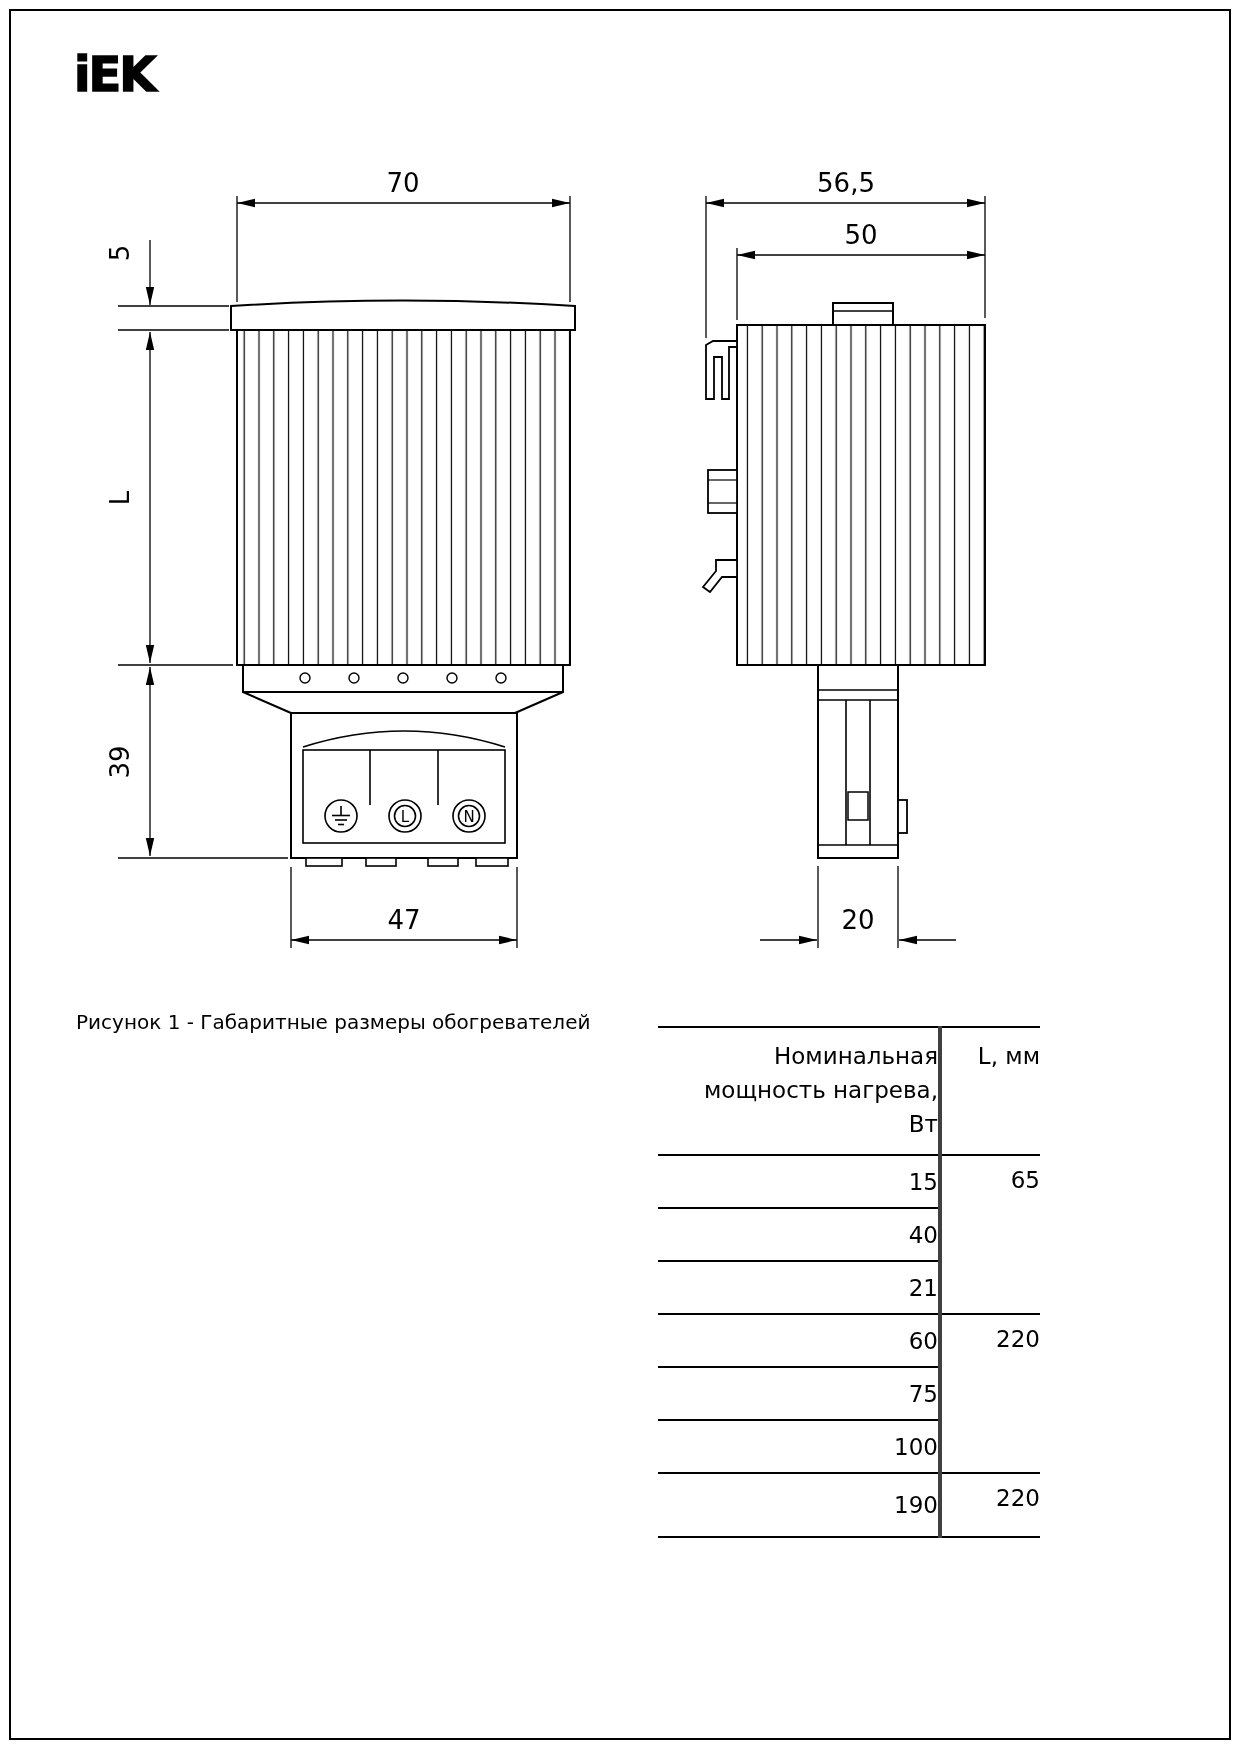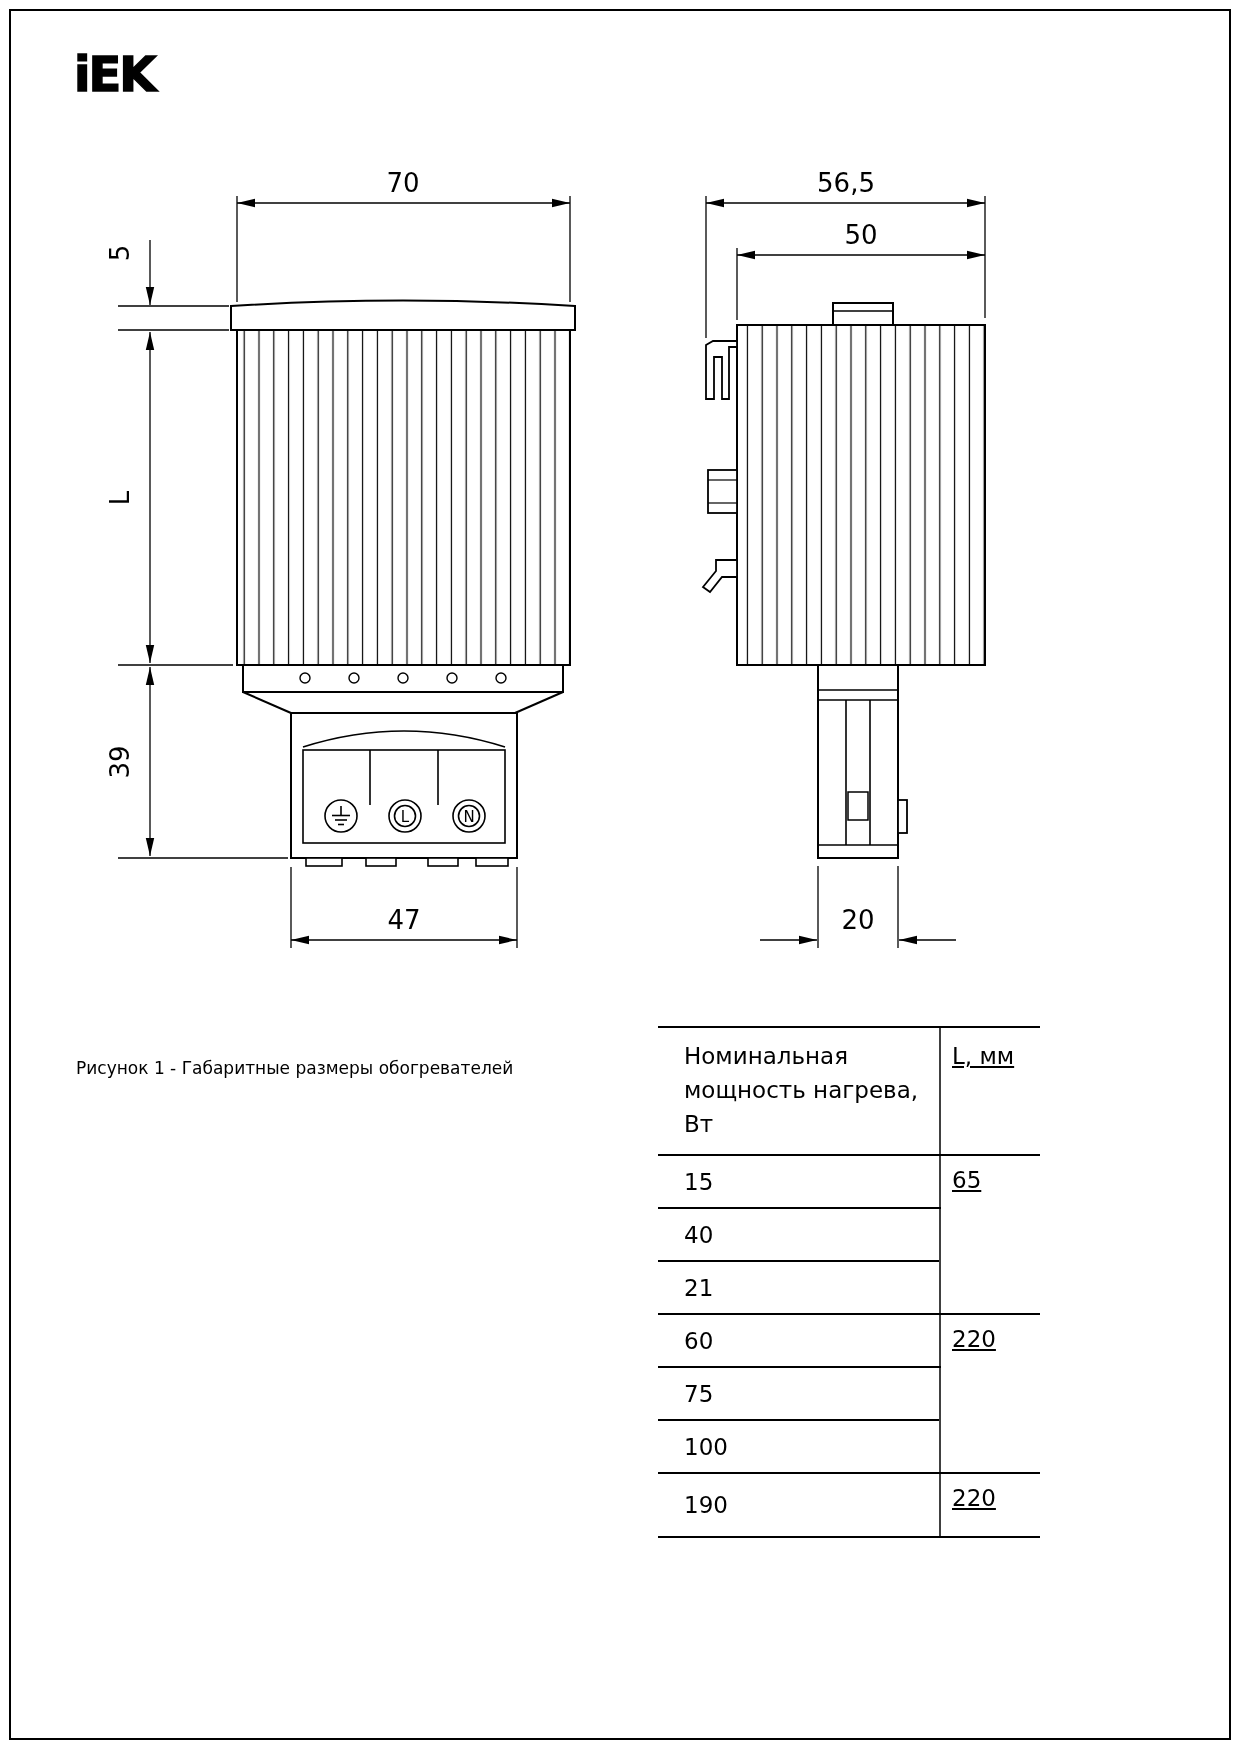--- a/index.html
+++ b/index.html
@@ -3,28 +3,28 @@
 <meta charset="utf-8">
 <style>
   html,body{margin:0;padding:0;}
   body{background:#fff;width:1244px;height:1753px;position:relative;
        font-family:"DejaVu Sans","Liberation Sans",sans-serif;color:#000;overflow:hidden;}
   .frame{position:absolute;left:9px;top:9px;width:1222px;height:1731px;
          border:2px solid #000;box-sizing:border-box;}
   .logo{position:absolute;left:74px;top:50px;font-size:48px;font-weight:bold;
         letter-spacing:-2px;line-height:1;-webkit-text-stroke:1.5px #000;}
   svg.drawing{position:absolute;left:0;top:0;}
-  .caption{position:absolute;left:76px;top:1058px;font-size:17px;}
+  .caption{position:absolute;left:76px;top:1010px;font-size:20px;}
   .spec-table{position:absolute;left:658px;top:1026px;border-collapse:collapse;
               font-size:23px;table-layout:fixed;}
-  .spec-table th,.spec-table td{font-weight:normal;text-align:left;padding:0 0 0 26px;}
+  .spec-table th,.spec-table td{font-weight:normal;text-align:right;padding:0 0 0 26px;}
   .spec-table th{border-top:2px solid #000;border-bottom:2px solid #000;
                  vertical-align:top;padding-top:11px;padding-bottom:13px;line-height:34px;}
   .spec-table td{border-bottom:2px solid #000;height:51px;vertical-align:middle;}
-  .spec-table .c2{border-left:2px solid #404040;padding-left:11px;text-decoration:underline;}
+  .spec-table .c2{border-left:4px solid #404040;padding-left:11px;}
   .spec-table td.len{vertical-align:top;padding-top:11px;}
 </style>
 </head>
 <body>
 
 <div class="frame"></div>
 
 <div class="logo">iEK</div>
 
 <svg class="drawing" width="1244" height="1000" viewBox="0 0 1244 1000">

